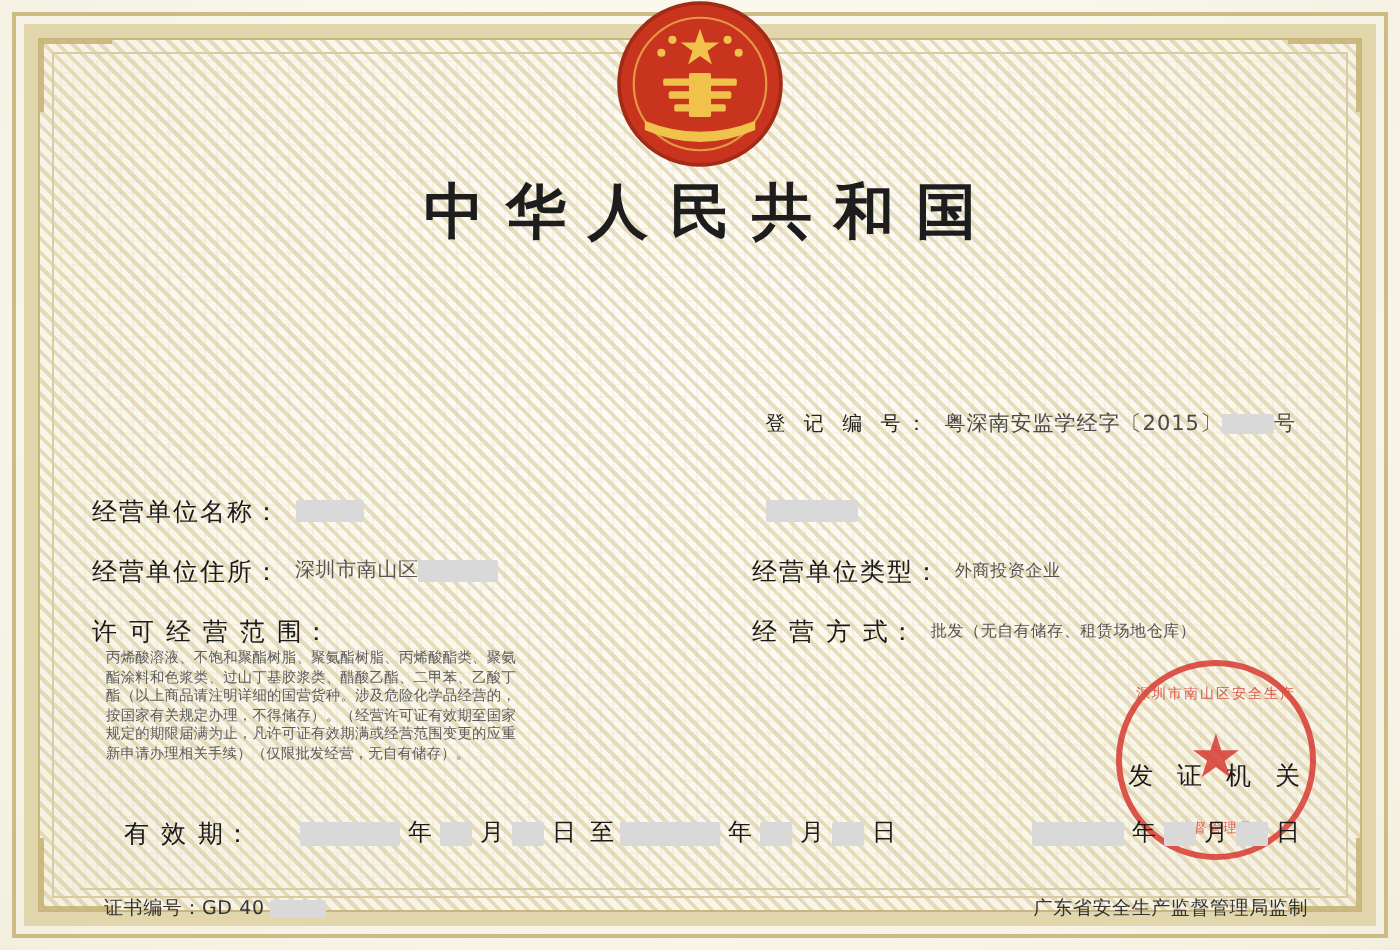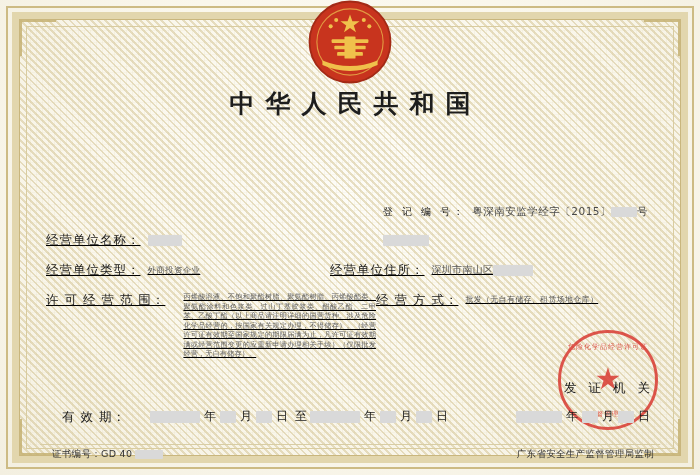--- a/index.html
+++ b/index.html
@@ -97,21 +97,21 @@
 
   
   .titles {
     position: absolute;
     left: 0; right: 0;
     top: 88px;
     text-align: center;
   }
   .title-main {
     font-family: Liberation Serif, serif;
-    font-size: 25px;
+    font-size: 30px;
     letter-spacing: 11px;
     color: #1d1d1d;
     font-weight: bold;
     text-indent: 11px;
     line-height: 1.25;
   }
   .title-sub {
     margin-top: 8px;
     font-family: "DejaVu Serif", "Liberation Serif", serif;
     font-size: 35px;
@@ -150,22 +150,21 @@
     color: transparent;
     border-radius: 1px;
     vertical-align: middle;
   }
 
   
   .fields {
     position: absolute;
     left: 46px;
     right: 40px;
-    top: 232px;
-    text-decoration: underline;
+    top: 248px;
   }
   .row {
     display: flex;
     width: 100%;
     margin-bottom: 10px;
   }
   .col {
     display: flex;
     align-items: flex-start;
   }
@@ -179,21 +178,21 @@
     line-height: 16px;
   }
   .val {
     margin-left: 7px;
     font-size: 10px;
     color: #555;
     line-height: 16px;
     letter-spacing: 0.3px;
   }
   .val-wrap {
-    margin-left: 18px;
+    margin-left: 7px;
     font-size: 7.2px;
     color: #5d5d5d;
     line-height: 9.5px;
     max-width: 205px;
     text-align: justify;
     letter-spacing: 0.1px;
   }
 
   
   .issuer {
@@ -337,47 +336,47 @@
         </span>
       </div>
       <div class="col right">
         <span class="val">
           <span class="redact" style="width:46px;height:11px;"></span>
         </span>
       </div>
     </div>
 
     <div class="row" style="margin-top:14px;">
-      <div class="col right">
-        <span class="lab">经营单位类型：</span>
-        <span class="val" style="font-size:8.5px;">外商投资企业</span>
-      </div>
       <div class="col left">
         <span class="lab">经营单位住所：</span>
         <span class="val">
           <span>深圳市南山区</span><span class="redact" style="width:40px;height:11px;"></span>
         </span>
       </div>
+      <div class="col right">
+        <span class="lab">经营单位类型：</span>
+        <span class="val" style="font-size:8.5px;">外商投资企业</span>
+      </div>
     </div>
 
     <div class="row" style="margin-top:14px;">
-      <div class="col left" style="align-items:flex-start;">
+      <div class="col left" style="align-items:flex-start;flex-direction:column;">
         <span class="lab">许 可 经 营 范 围：</span>
         <span class="val-wrap">丙烯酸溶液、不饱和聚酯树脂、聚氨酯树脂、丙烯酸酯类、聚氨酯涂料和色浆类、过山丁基胶浆类、醋酸乙酯、二甲苯、乙酸丁酯（以上商品请注明详细的国营货种。涉及危险化学品经营的，按国家有关规定办理，不得储存）。（经营许可证有效期至国家规定的期限届满为止，凡许可证有效期满或经营范围变更的应重新申请办理相关手续）（仅限批发经营，无自有储存）。</span>
       </div>
       <div class="col right" style="align-items:flex-start;">
         <span class="lab">经 营 方 式：</span>
         <span class="val" style="font-size:8px;">批发（无自有储存、租赁场地仓库）</span>
       </div>
     </div>
 
   </div>
 
   <div class="seal">
-    <div class="seal-text-top">危险化学品经营许可证</div>
+    <div class="seal-text-top">深圳市南山区安全生产</div>
     <div class="seal-star">★</div>
     <div class="seal-text-bot">监督管理局</div>
   </div>
 
   <div class="issuer">发 证 机 关</div>
 
   <div class="validity">
     <span class="lab">有 效 期：</span>
     <span class="seg">
       <span class="redact" style="width:50px;height:12px;"></span>

